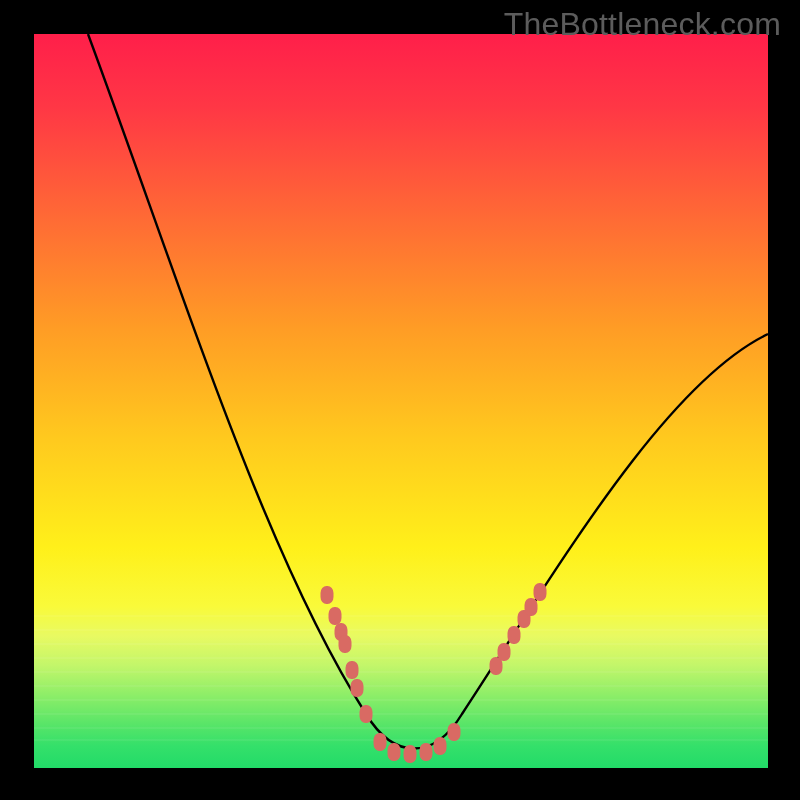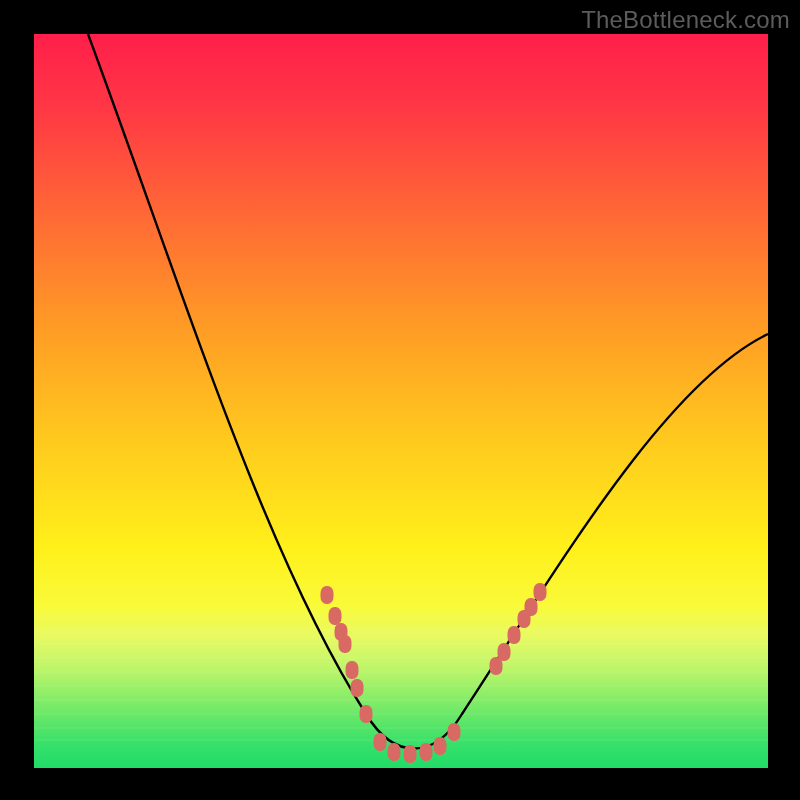--- a/index.html
+++ b/index.html
@@ -22,23 +22,23 @@
     position: absolute;
     left: 34px;
     top: 34px;
     width: 734px;
     height: 734px;
     overflow: hidden;
   }
   .watermark {
     position: absolute;
     top: 6px;
-    right: 10px;
+    right: 19px;
     font-family: Arial, Helvetica, sans-serif;
-    font-size: 24px;
+    font-size: 32px;
     color: #5c5c5c;
     letter-spacing: 0.2px;
     font-weight: 500;
   }
   svg {
     display: block;
   }
 </style>
 </head>
 <body>

